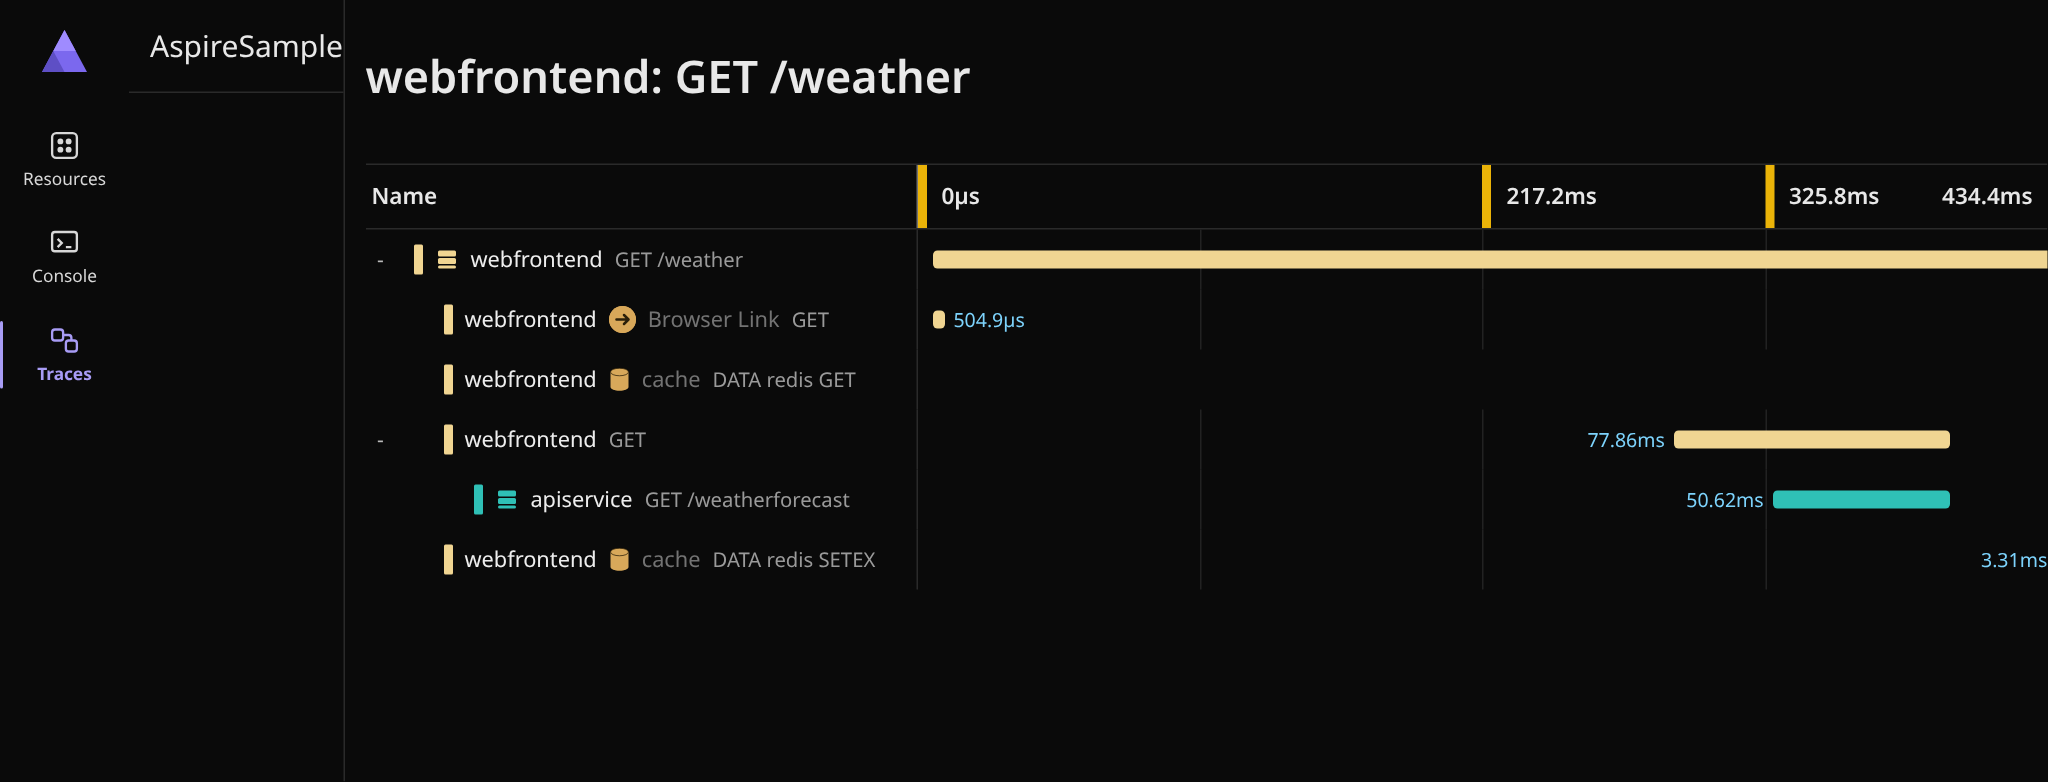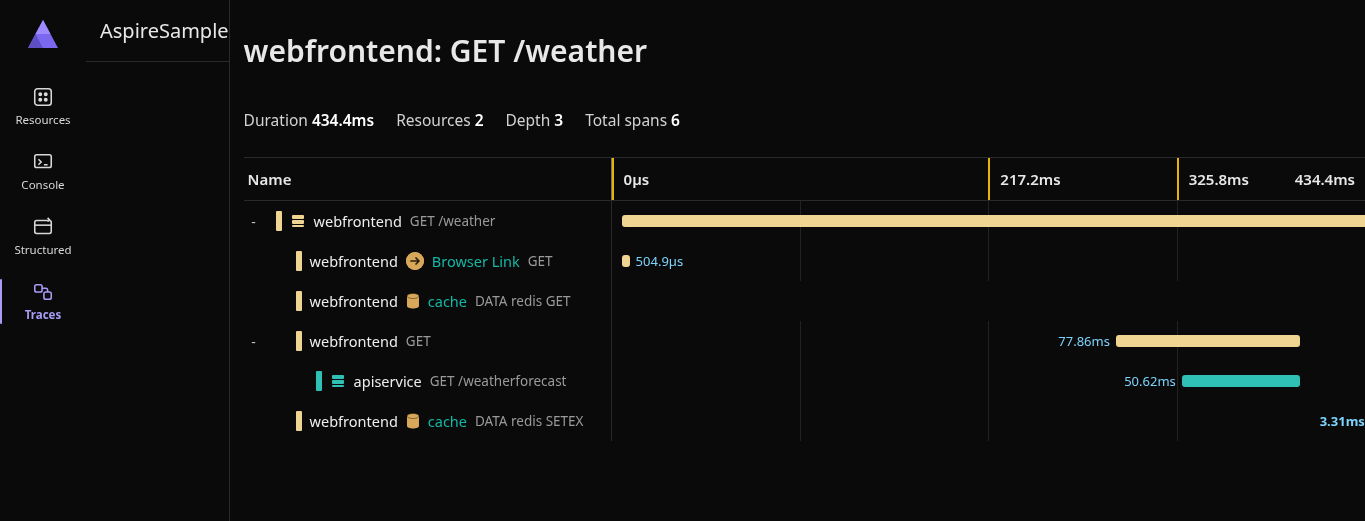--- a/index.html
+++ b/index.html
@@ -104,21 +104,21 @@
     align-items: center;
   }
   .col-timeline {
     flex: 1;
     height: 100%;
     position: relative;
   }
   .tick {
     position: absolute;
     top: 0; bottom: 0;
-    border-left: 2px solid #eab308;
+    border-left: 6px solid #eab308;
     padding-left: 10px;
     display: flex;
     align-items: center;
   }
   .tick-last {
     left: auto; right: 10px;
     border-left: none;
     justify-content: flex-end;
   }
   .trace-body { position: relative; }
@@ -163,21 +163,21 @@
     flex-shrink: 0;
   }
   .arrow-badge {
     width: 18px; height: 18px; border-radius: 50%;
     background: #d8a85a;
     display: inline-flex; align-items: center; justify-content: center;
     color: #2a1f0a;
     flex-shrink: 0;
   }
   .svc-name { color: #eee; }
-  .op-name { color: #14b8a6; }
+  .op-name { color: #737373; }
   .op-detail { color: #9a9a9a; font-size: 13.5px; }
   .row-timeline {
     flex: 1;
     height: 100%;
     position: relative;
   }
   .bar {
     position: absolute;
     top: 14px;
     height: 12px;
@@ -212,51 +212,37 @@
     </svg>
     <span class="nav-label">Resources</span>
   </div>
   <div class="nav-item">
     <svg class="nav-icon" viewBox="0 0 24 24" fill="none" stroke="currentColor" stroke-width="1.7">
       <rect x="3" y="4" width="18" height="14" rx="2"></rect>
         <path d="M7 9l3 3-3 3M13 15h4"></path>
     </svg>
     <span class="nav-label">Console</span>
   </div>
-  <div class="nav-item">
-    <svg class="nav-icon" viewBox="0 0 24 24" fill="none" stroke="currentColor" stroke-width="1.7">
-      <rect x="3" y="5" width="18" height="14" rx="2"></rect>
-        <path d="M3 10h18"></path>
-        <path d="M17 2l2 2-2 2"></path>
-    </svg>
-    <span class="nav-label">Structured</span>
-  </div>
   <div class="nav-item active">
     <svg class="nav-icon" viewBox="0 0 24 24" fill="none" stroke="currentColor" stroke-width="1.7">
       <rect x="3" y="4" width="8" height="8" rx="2"></rect>
         <rect x="13" y="12" width="8" height="8" rx="2"></rect>
         <path d="M11 8h4a2 2 0 012 2v2"></path>
     </svg>
     <span class="nav-label">Traces</span>
   </div>
 </div>
 
 <div class="main">
   <div class="topbar">
     <span>AspireSample</span>
   </div>
   <div class="content">
     <h1 class="page-title">webfrontend: GET /weather</h1>
 
-    <div class="summary">
-      <span><span>Duration</span> <b>434.4ms</b></span>
-      <span><span>Resources</span> <b>2</b></span>
-      <span><span>Depth</span> <b>3</b></span>
-      <span><span>Total spans</span> <b>6</b></span>
-    </div>
 
     <div class="trace-table">
       <div class="trace-header">
         <div class="col-name">Name</div>
         <div class="col-timeline" id="tick-container">
             <div class="tick" style="left: 0%;">0µs</div>
             <div class="tick" style="left: 50%;">217.2ms</div>
             <div class="tick" style="left: 75%;">325.8ms</div>
             <div class="tick tick-last">434.4ms</div>
           </div>
@@ -372,19 +358,19 @@
                   <path d="M1 3v10c0 1.4 2.7 2.5 6 2.5s6-1.1 6-2.5V3" fill="#d8a85a"></path>
                   <ellipse cx="7" cy="3" rx="6" ry="2.5" fill="none" stroke="#2a1f0a" stroke-width="0.5"></ellipse>
                 </svg></span>
               <span class="op-name">cache</span>
               <span class="op-detail">DATA redis SETEX</span>
             </div>
             <div class="row-timeline">
               <div style="position: absolute; top: 0px; bottom: 0px; left: 25%; width: 1px; background: rgb(34, 34, 34);"></div>
               <div style="position: absolute; top: 0px; bottom: 0px; left: 50%; width: 1px; background: rgb(34, 34, 34);"></div>
               <div style="position: absolute; top: 0px; bottom: 0px; left: 75%; width: 1px; background: rgb(34, 34, 34);"></div>
-              <span class="bar-lbl" style="right: calc(0.552486% - 4px); font-weight: bold;">3.31ms</span>
+              <span class="bar-lbl" style="right: calc(0.552486% - 4px);">3.31ms</span>
             </div>
           </div>
         </div>
     </div>
   </div>
 </div>
 
 </body></html>

